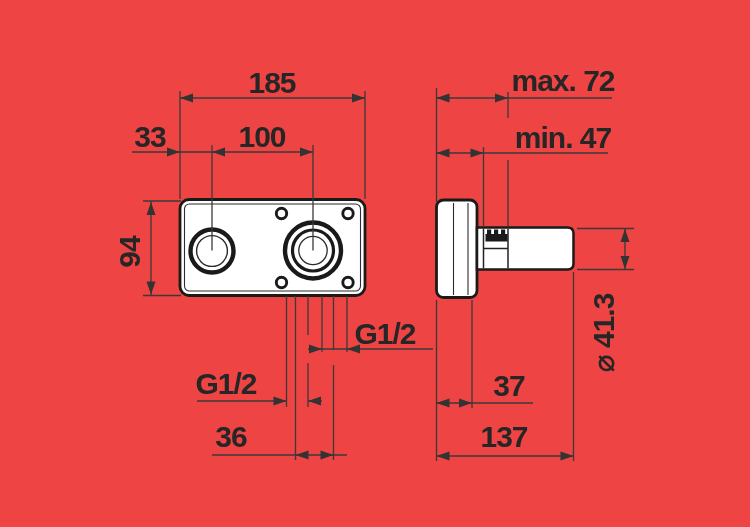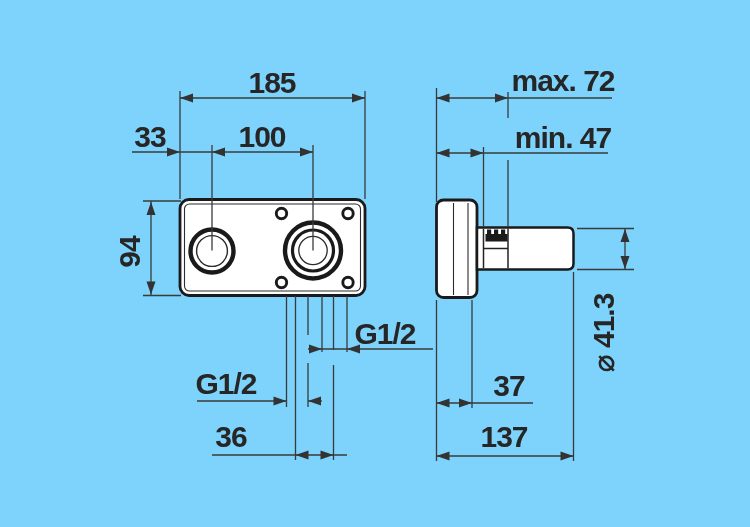--- a/index.html
+++ b/index.html
@@ -1,16 +1,16 @@
 <!DOCTYPE html>
 <html><head>
 <meta charset="utf-8">
 <style>
   html,body{margin:0;padding:0;background:#fff;}
-  .stage{position:relative;width:750px;height:527px;background:#7dd3fc;overflow:hidden;
+  .stage{position:relative;width:750px;height:527px;background:#ef4444;overflow:hidden;
          font-family:"Liberation Sans", "DejaVu Sans", sans-serif;}
   svg{display:block;}
   text{font-family:"Liberation Sans", "DejaVu Sans", sans-serif;
        font-weight:bold;font-size:30px;letter-spacing:-1px;fill:#262626;}
   .thin{stroke:#3a3a3a;stroke-width:1.3;fill:none;stroke-linecap:butt;}
   .med{stroke:#222222;stroke-width:1.5;fill:none;}
   .thick-f{stroke:#1a1a1a;stroke-width:2.8;fill:#ffffff;}
   .body-f{stroke:#1a1a1a;stroke-width:2.5;fill:#ffffff;}
   .inner{stroke:#2c2c2c;stroke-width:1.1;fill:none;}
   .arrow{fill:#333333;stroke:none;}

